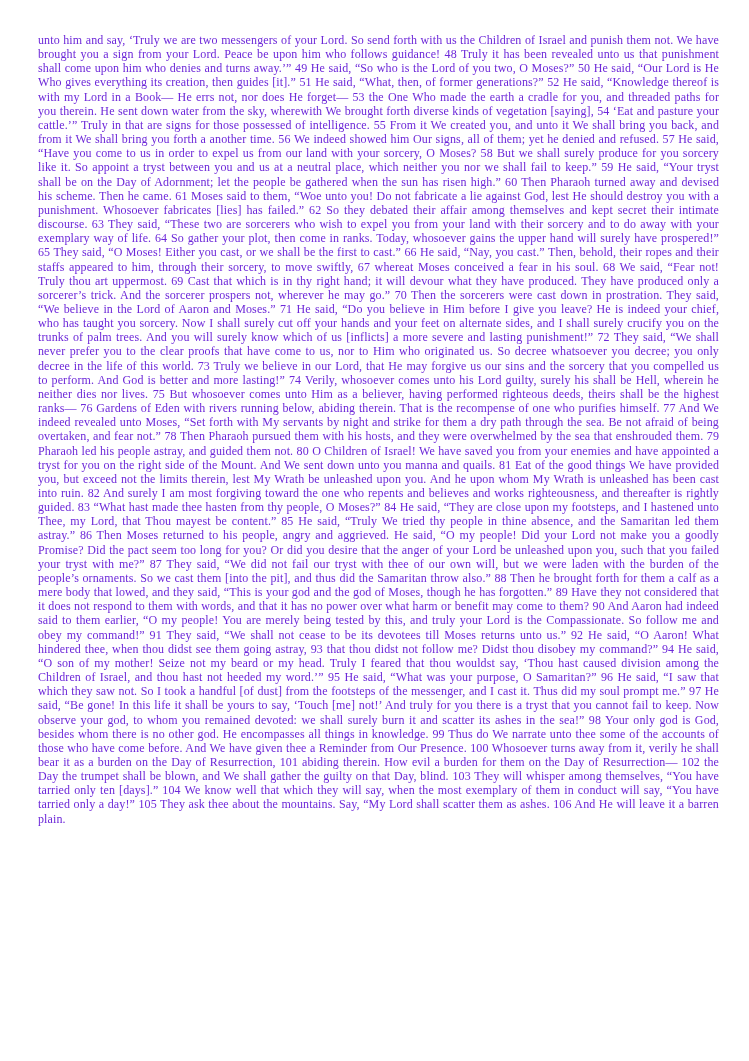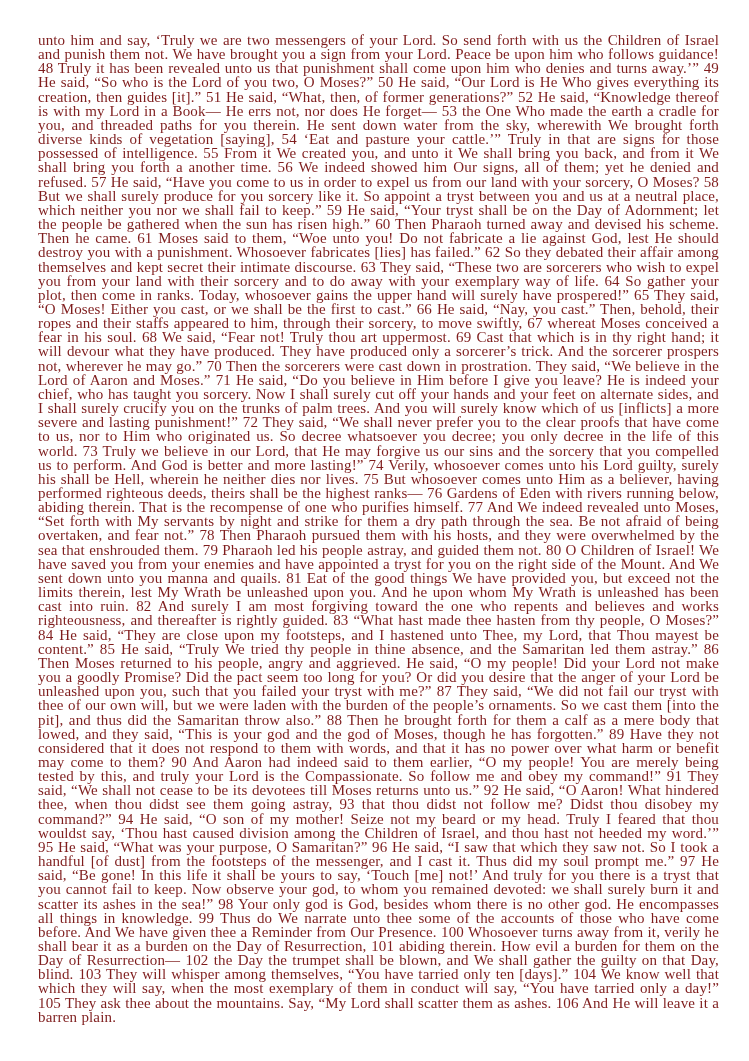--- a/index.html
+++ b/index.html
@@ -19,23 +19,23 @@
     overflow: hidden;
     box-sizing: border-box;
   }
   .text-block {
     position: absolute;
     left: 38px;
     top: 33px;
     width: 681px;
     text-align: justify;
     text-justify: inter-word;
-    font-size: 15px;
+    font-size: 12px;
     line-height: 14.15px;
-    color: #7f1d1d;
+    color: #6d28d9;
     letter-spacing: 0.01em;
     word-spacing: 0.02em;
     -webkit-font-smoothing: antialiased;
   }
   .text-block p {
     margin: 0;
     text-align: justify;
     text-indent: 0;
   }
   

